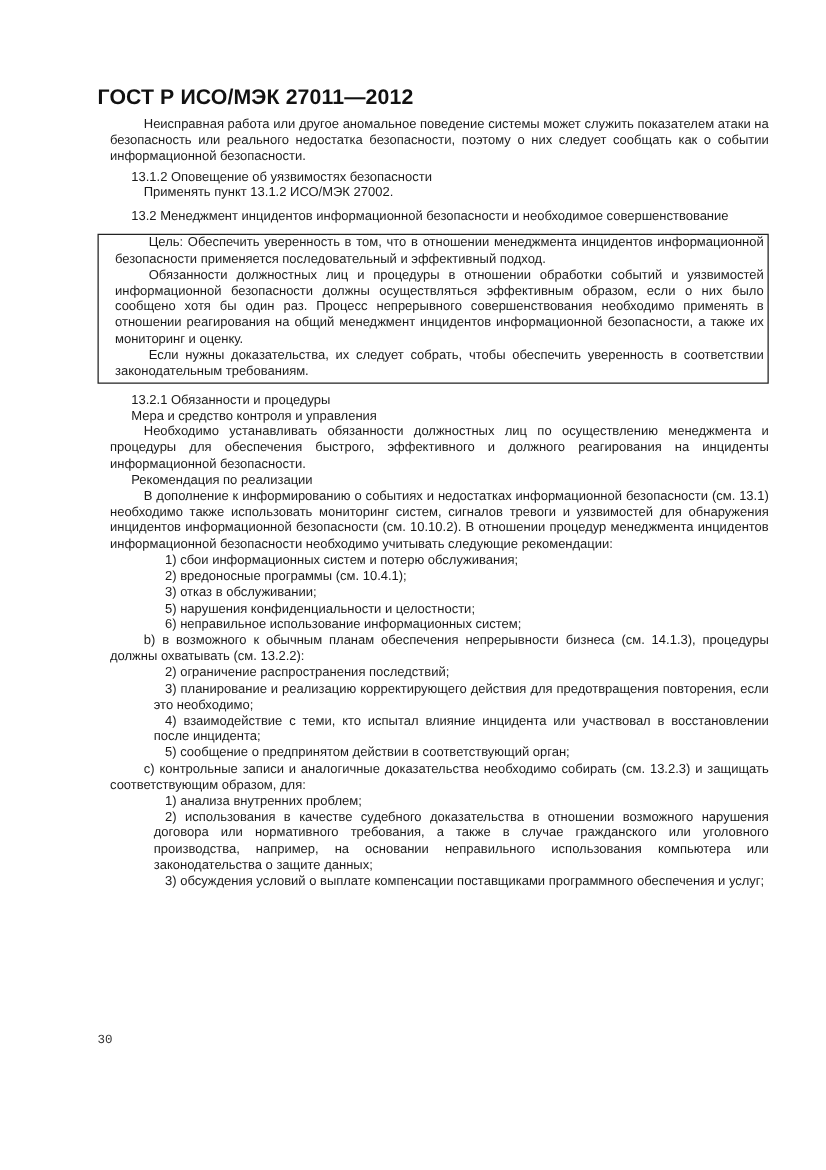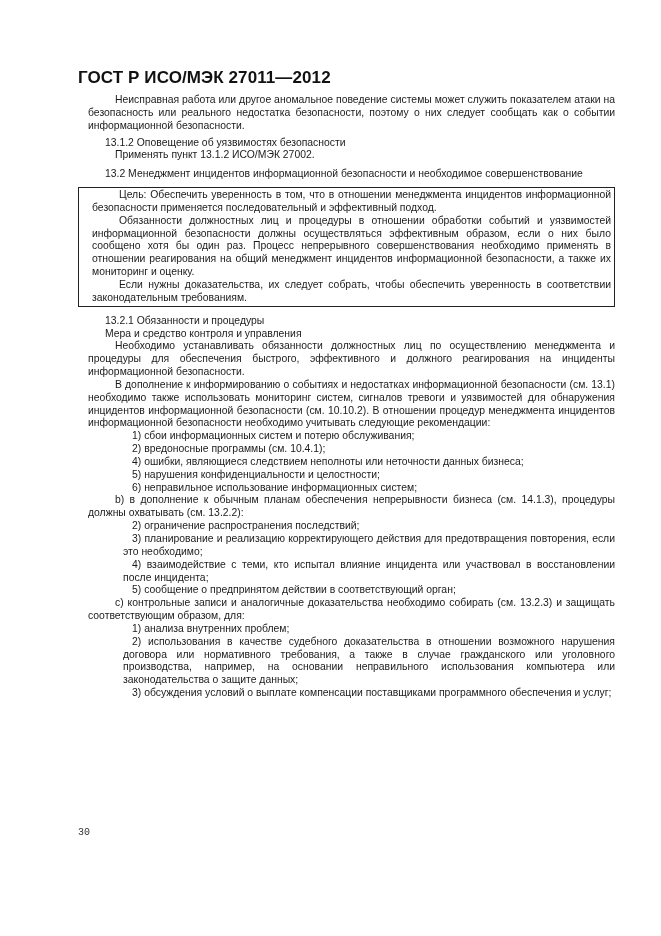--- a/index.html
+++ b/index.html
@@ -40,29 +40,30 @@
 
   <div class="box">
     <p class="ind">Цель:  Обеспечить уверенность в том, что в отношении менеджмента инцидентов информационной безопасности применяется последовательный и эффективный подход.</p>
     <p class="ind">Обязанности должностных лиц и процедуры в отношении обработки событий и уязвимостей информационной безопасности должны осуществляться эффективным образом, если о них было сообщено хотя бы один раз. Процесс непрерывного совершенствования необходимо применять в отношении реагирования на общий менеджмент инцидентов информационной безопасности, а также их мониторинг и оценку.</p>
     <p class="ind">Если нужны доказательства, их следует собрать, чтобы обеспечить уверенность в соответствии законодательным требованиям.</p>
   </div>
 
   <p class="h">13.2.1  Обязанности и процедуры</p>
   <p class="h">Мера и средство контроля и управления</p>
   <p class="ind">Необходимо устанавливать обязанности должностных лиц по осуществлению менеджмента и процедуры для обеспечения быстрого, эффективного и должного реагирования на инциденты информационной безопасности.</p>
+  <p class="h">Рекомендация по реализации</p>
   <p class="ind">В дополнение к информированию о событиях и недостатках информационной безопасности (см. 13.1) необходимо также использовать мониторинг систем, сигналов тревоги и уязвимостей для обнаружения инцидентов информационной безопасности (см. 10.10.2). В отношении процедур менеджмента инцидентов информационной безопасности необходимо учитывать следующие рекомендации:</p>
 
   <p class="li2">1)  сбои информационных систем и потерю обслуживания;</p>
   <p class="li2">2)  вредоносные программы (см. 10.4.1);</p>
-  <p class="li2">4)  ошибки, являющиеся следствием неполноты или неточности данных бизнеса;</p>
+  <p class="li2">3)  отказ в обслуживании;</p>
   <p class="li2">5)  нарушения конфиденциальности и целостности;</p>
   <p class="li2">6)  неправильное использование информационных систем;</p>
 
-  <p class="ind">b)  в дополнение к обычным планам обеспечения непрерывности бизнеса (см. 14.1.3), процедуры должны охватывать (см. 13.2.2):</p>
+  <p class="ind">b)  в возможного к обычным планам обеспечения непрерывности бизнеса (см. 14.1.3), процедуры должны охватывать (см. 13.2.2):</p>
   <p class="li2">2)  ограничение распространения последствий;</p>
   <p class="li3">3)  планирование и реализацию корректирующего действия для предотвращения повторения, если это необходимо;</p>
   <p class="li3">4)  взаимодействие с теми, кто испытал влияние инцидента или участвовал в восстановлении после инцидента;</p>
   <p class="li2">5)  сообщение о предпринятом действии в соответствующий орган;</p>
 
   <p class="ind">c)  контрольные записи и аналогичные доказательства необходимо собирать (см. 13.2.3) и защищать соответствующим образом, для:</p>
   <p class="li2">1)  анализа внутренних проблем;</p>
   <p class="li3">2)  использования в качестве судебного доказательства в отношении возможного нарушения договора или нормативного требования, а также в случае гражданского или уголовного производства, например, на основании неправильного использования компьютера или законодательства о защите данных;</p>
   <p class="li3">3)  обсуждения условий о выплате компенсации поставщиками программного обеспечения и услуг;</p>
 </div>

